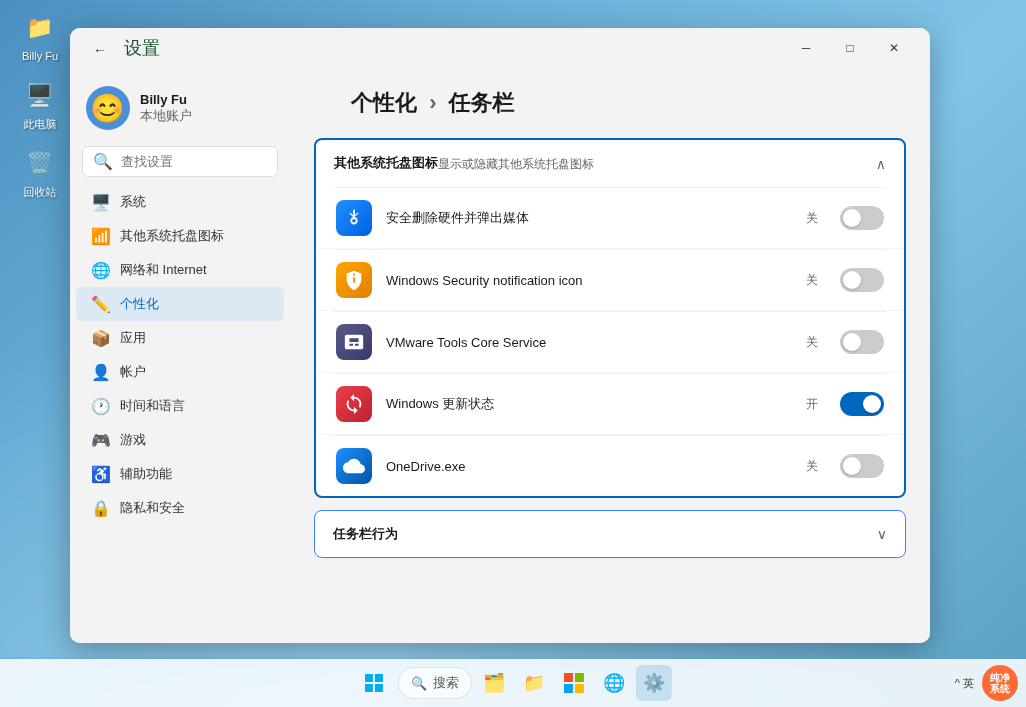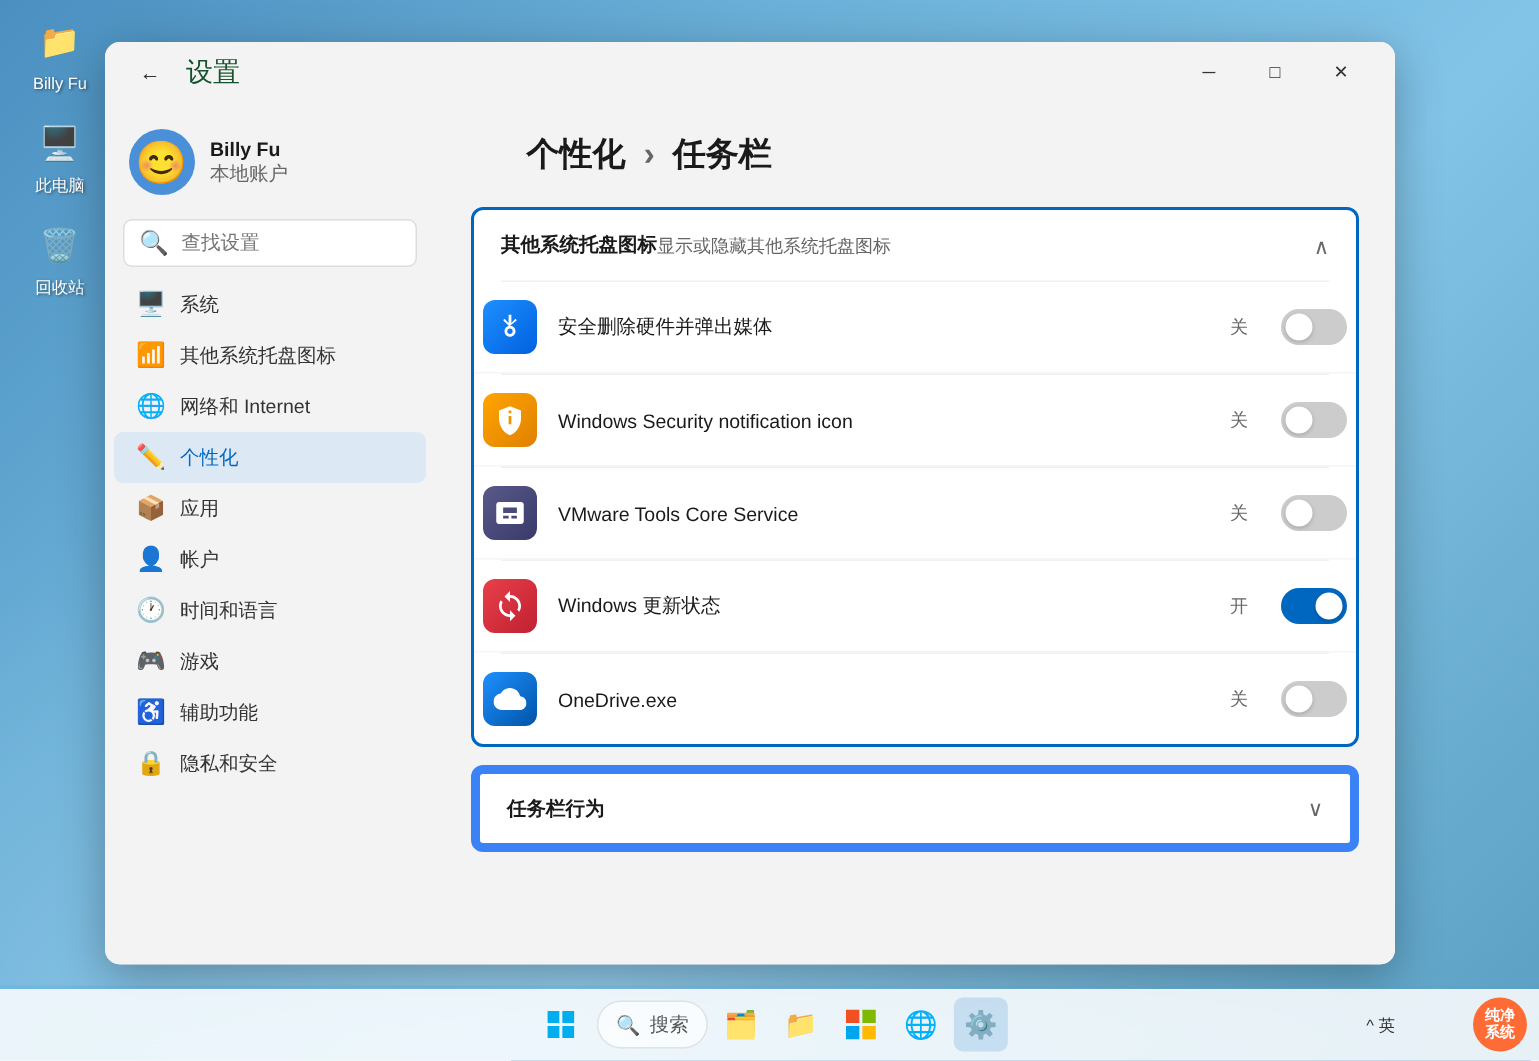--- a/index.html
+++ b/index.html
@@ -148,21 +148,20 @@
       border-radius: 50%;
       width: 36px;
       height: 36px;
       display: flex;
       align-items: center;
       justify-content: center;
       font-size: 10px;
       font-weight: bold;
       text-align: center;
       line-height: 1.1;
-      margin-left: 44px;
     }
 
     
     .settings-window {
       position: absolute;
       top: 28px;
       left: 70px;
       width: 860px;
       height: 615px;
       background: #f3f3f3;
@@ -328,21 +327,21 @@
 
     
     .settings-card {
       background: white;
       border-radius: 8px;
       margin-bottom: 12px;
       overflow: hidden;
       border: 2px solid #0067c0;
     }
     .settings-card.no-border {
-      border: 6px solid #3b82f6;
+      border: 1px solid #3b82f6;
     }
     .card-header {
       display: flex;
       align-items: center;
       justify-content: space-between;
       padding: 14px 18px;
       cursor: pointer;
     }
     .card-header-left {
       display: flex;
@@ -366,21 +365,21 @@
     .card-divider {
       height: 1px;
       background: #f0f0f0;
       margin: 0 18px;
     }
 
     
     .setting-row {
       display: flex;
       align-items: center;
-      padding: 12px 6px;
+      padding: 12px 20px;
       gap: 14px;
     }
     .setting-row:not(:last-child) {
       border-bottom: 1px solid #f5f5f5;
     }
     .setting-icon {
       width: 36px;
       height: 36px;
       border-radius: 8px;
       display: flex;

